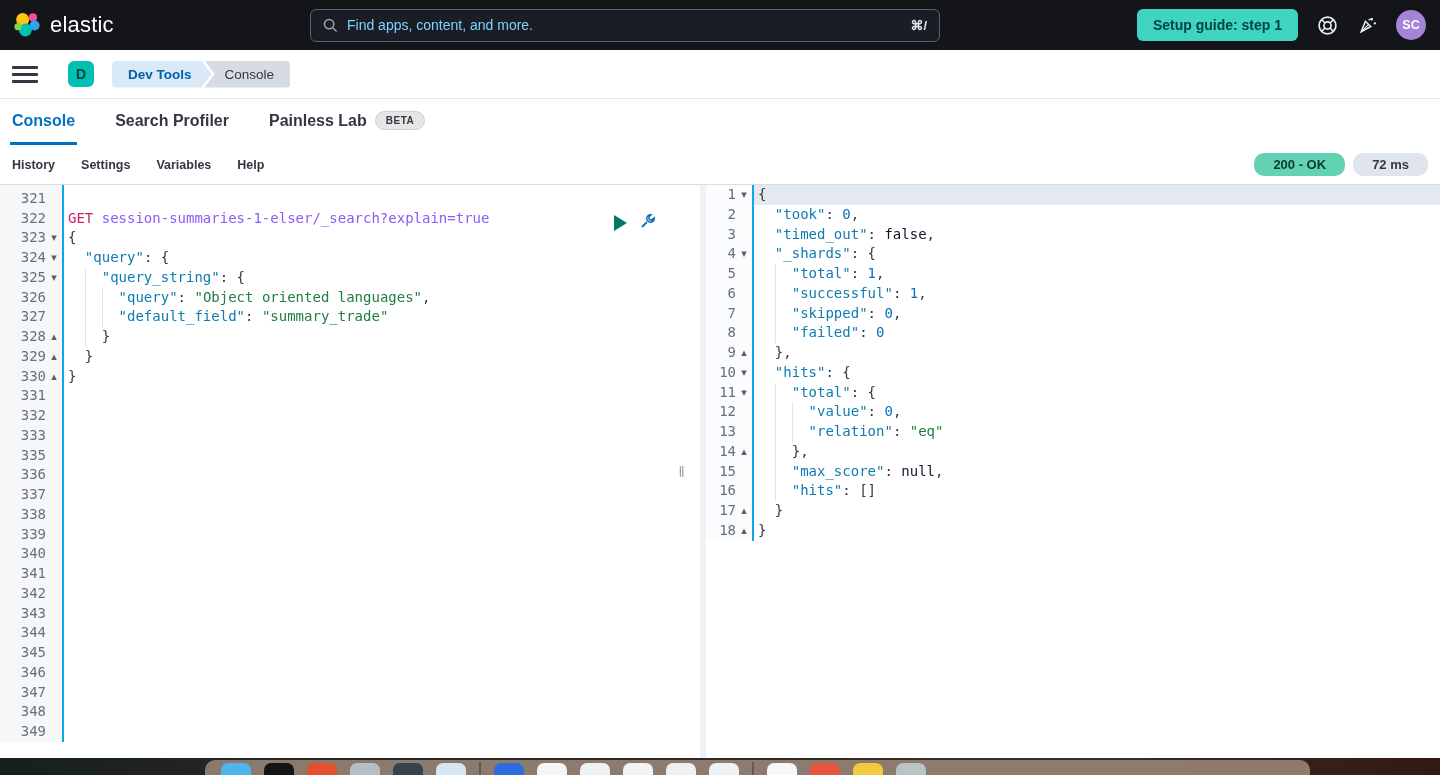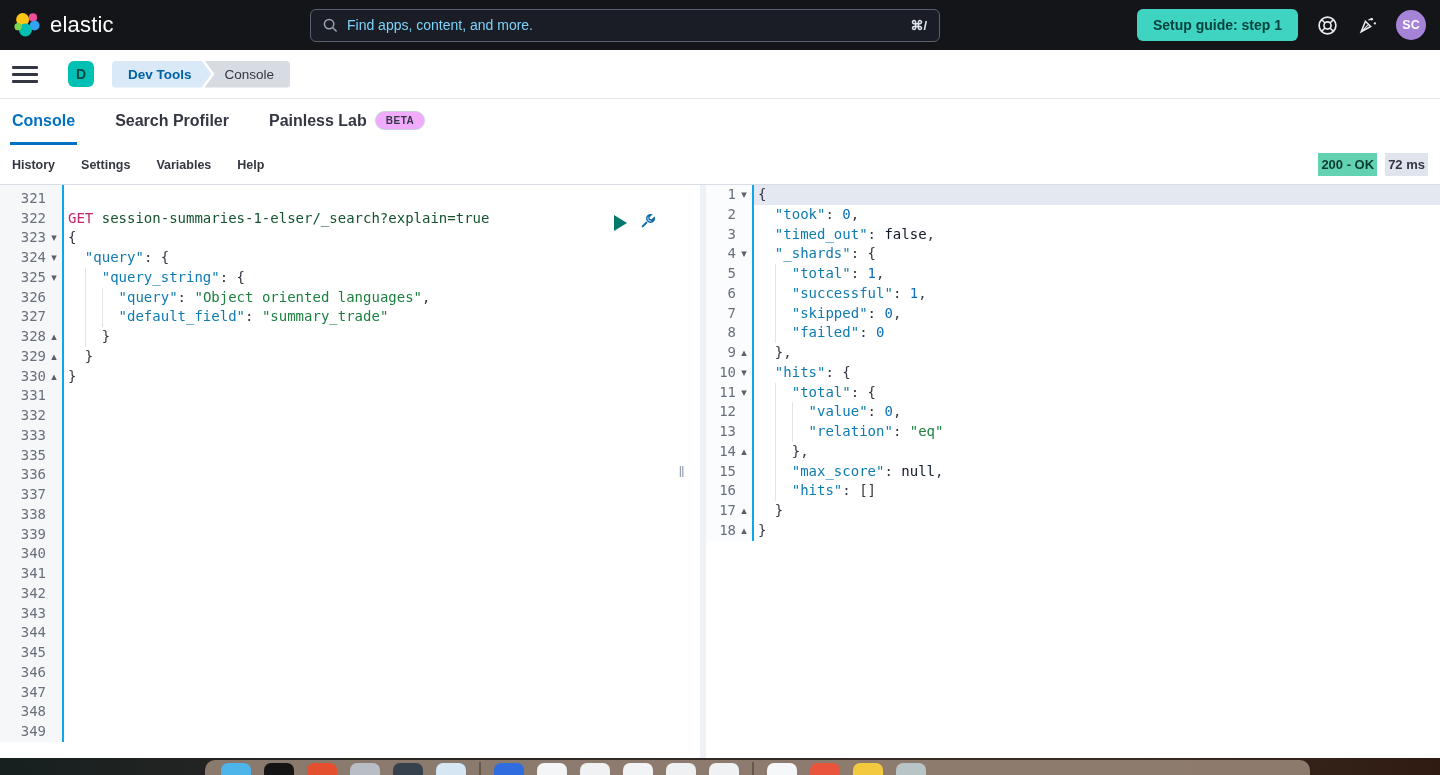--- a/index.html
+++ b/index.html
@@ -38,28 +38,28 @@
     padding:6px 16px 6px 20px;
     clip-path:polygon(0 0, 100% 0, 100% 100%, 0 100%, 10px 50%);
     border-radius:0 4px 4px 0; }
 
   
   .tabsbar { height:46px; display:flex; align-items:stretch; padding:0 10px; gap:36px; flex:none; }
   .tab { display:flex; align-items:center; gap:8px; font-size:16px; font-weight:700; color:#343741;
     cursor:pointer; border-bottom:3px solid transparent; padding:0 2px; }
   .tab.active { color:#0071c2; border-bottom-color:#0071c2; }
   .beta { border:1px solid #cad0dc; border-radius:12px; font-size:10px; font-weight:700;
-    letter-spacing:.5px; color:#343741; padding:3px 10px; background:#f0abfc; }
+    letter-spacing:.5px; color:#343741; padding:3px 10px; background:#e5e5e5; }
 
   
   .conbar { height:40px; display:flex; align-items:center; padding:0 12px; gap:26px;
     border-bottom:1px solid #d9dee6; flex:none; }
   .conbar .item { font-size:12.5px; font-weight:700; color:#343741; cursor:pointer; }
   .conbar .right { margin-left:auto; display:flex; gap:8px; }
-  .badge { border-radius:0; font-size:13px; font-weight:600; padding:4px 3px; }
+  .badge { border-radius:10px; font-size:13px; font-weight:600; padding:4px 19px; }
   .badge.ok { background:#63d2b3; color:#093c30; }
   .badge.ms { background:#e0e4ec; color:#343741; }
 
   
   .main { flex:1; display:flex; overflow:hidden; position:relative; }
   .panel { overflow:hidden; position:relative; font-family:"DejaVu Sans Mono", monospace; font-size:14px; }
   .panel-left { width:663px; flex:none; }
   .splitter { width:37px; flex:none; display:flex; align-items:center; justify-content:center;
     color:#98a2b3; font-size:15px; cursor:col-resize; }
   .panel-right { flex:1; border-left:6px solid #eef1f6; }
@@ -69,21 +69,21 @@
   .gut { flex:none; display:flex; background:#f6f7f9; border-right:2px solid #0ea5e9; }
   .panel-right .gut { background:#fbfcfd; }
   .gut .num { width:46px; text-align:right; color:#69707d; }
   .panel-right .gut .num { width:30px; }
   .gut .fold { width:16px; text-align:center; color:#5a5f6b; font-size:11px; cursor:pointer;
     font-family:"DejaVu Sans", sans-serif; }
   .code { flex:1; white-space:pre; position:relative; padding-left:4px; color:#343741; }
   .line.hl .code { background:#e4e8f0; }
   .guide { position:absolute; top:0; bottom:0; width:0; border-left:1px solid #e1e5eb; }
   .tk-method { color:#c9256d; }
-  .tk-url { color:#14532d; }
+  .tk-url { color:#8b5cf6; }
   .tk-k { color:#0f7bb0; }
   .tk-s { color:#1e8040; }
   .tk-n { color:#0a6ebd; }
   .tk-l { color:#0f172a; }
   .tk-p { color:#343741; }
 
   .req-actions { position:absolute; top:27px; left:614px; display:flex; gap:12px; align-items:center; }
   .play { width:0; height:0; border-left:13px solid #00796b; border-top:8px solid transparent;
     border-bottom:8px solid transparent; cursor:pointer; }
   .wrench { cursor:pointer; }

